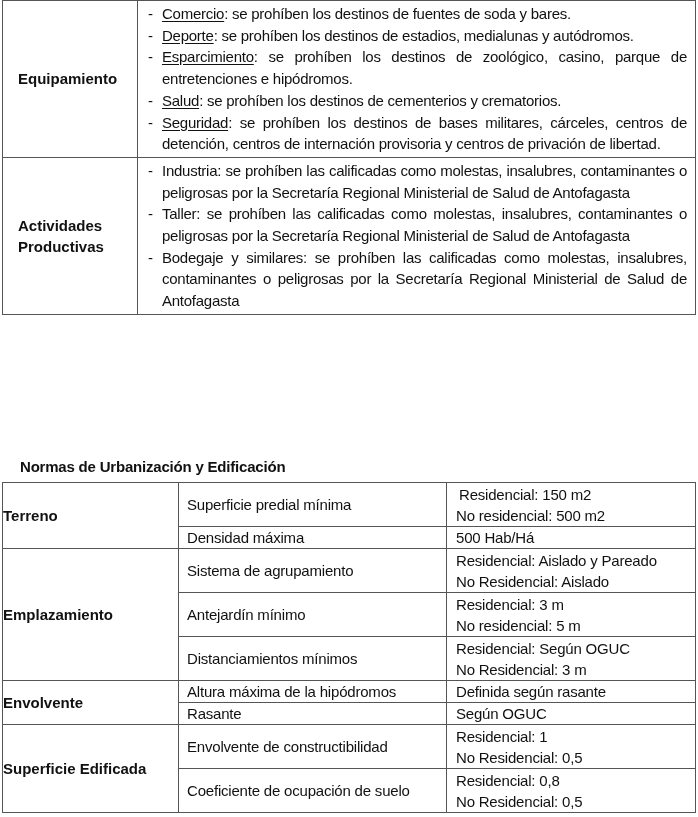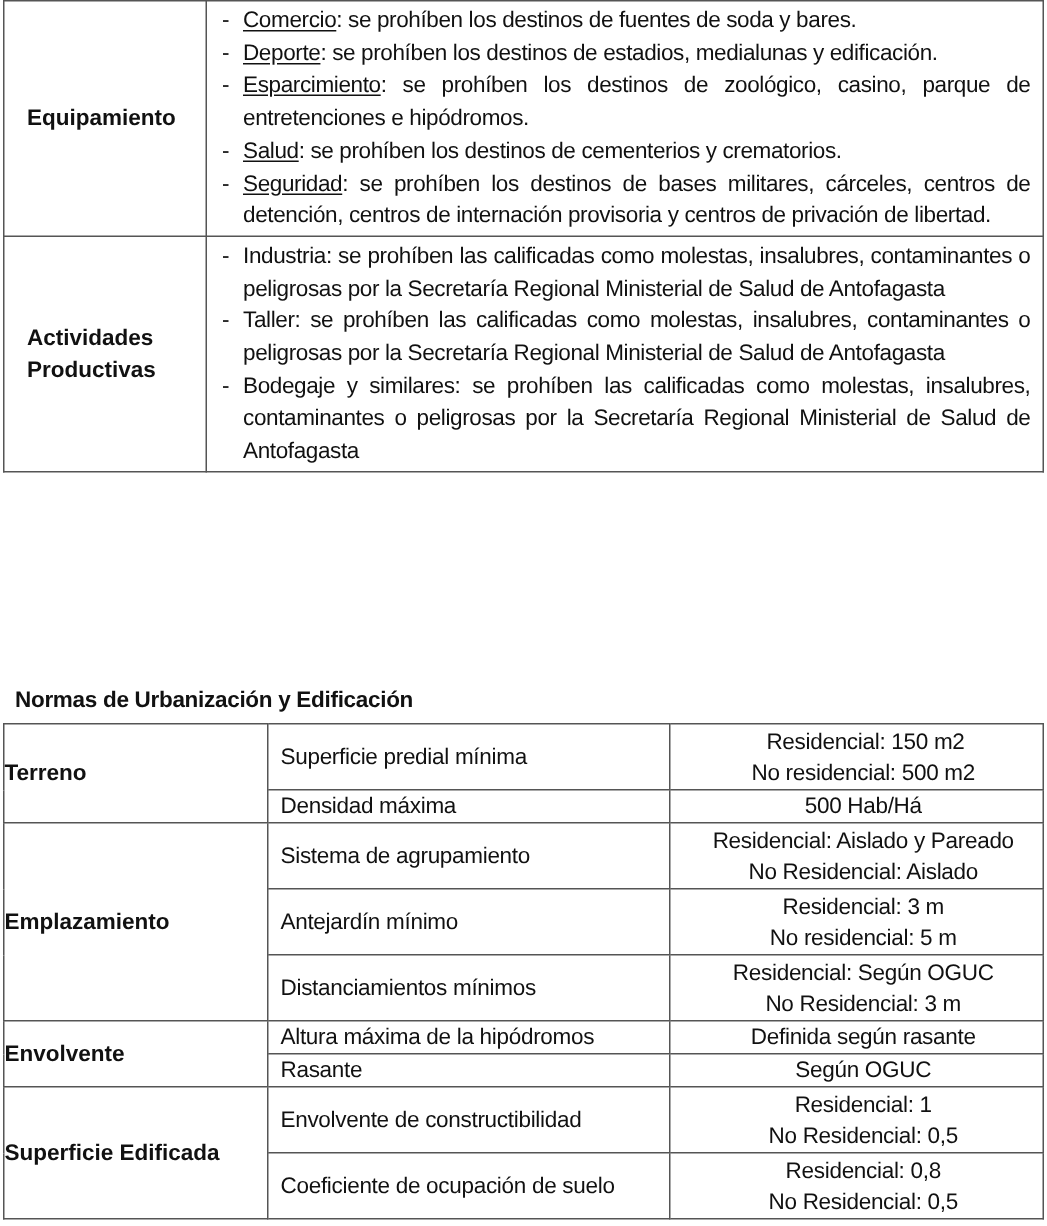--- a/index.html
+++ b/index.html
@@ -19,55 +19,55 @@
   }
   .t1 ul { list-style: none; margin: 0; padding: 2px 8px 2px 0; }
   .t1 li {
     position: relative; padding-left: 24px; line-height: 21.7px;
     text-align: justify; font-size: 15px; letter-spacing: -0.25px;
   }
   .t1 li .dash { position: absolute; left: 10px; top: 0; }
   .t1 li u { text-underline-offset: 2px; }
 
   .section-title {
-    position: absolute; left: 10px; top: 458px; font-weight: bold; font-size: 15px;
+    position: absolute; left: 20px; top: 458px; font-weight: bold; font-size: 15px;
     letter-spacing: -0.2px;
   }
 
   .t2 {
     position: absolute; left: 2px; top: 482px; width: 694px;
     border-collapse: collapse; table-layout: fixed;
   }
   .t2 td { border: 1px solid #555; vertical-align: middle; padding: 0; font-size: 15px; }
   .t2 col.c1 { width: 176px; }
   .t2 col.c2 { width: 268px; }
   .t2 .group { font-weight: bold; padding-left: 0; }
   .t2 .param { padding-left: 8px; letter-spacing: -0.2px; }
-  .t2 .val { padding-left: 9px; line-height: 21px; letter-spacing: -0.2px; text-align: center; }
+  .t2 .val { padding-left: 9px; line-height: 21px; letter-spacing: -0.2px; }
   .t2 tr.r2 td { height: 43px; }
   .t2 tr.r1 td { height: 21px; }
   .t2 tr.r1 .val, .t2 tr.r1 .param { line-height: 19px; }
 </style>
 </head>
 <body>
 
 <table class="t1">
   <colgroup>
       <col class="c1">
       <col>
     </colgroup>
   <tbody>
     <tr>
       <td class="label">
         <div>Equipamiento</div>
       </td>
       <td>
         <ul>
           <li><span class="dash">-</span><u>Comercio</u><span>: se prohíben los destinos  de fuentes de soda y bares.</span></li>
-          <li><span class="dash">-</span><u>Deporte</u><span>: se prohíben los destinos de estadios, medialunas y edificación.</span></li>
+          <li><span class="dash">-</span><u>Deporte</u><span>: se prohíben los destinos de estadios, medialunas y autódromos.</span></li>
           <li><span class="dash">-</span><u>Esparcimiento</u><span>: se prohíben los destinos  de zoológico, casino, parque de entretenciones e hipódromos.</span></li>
           <li><span class="dash">-</span><u>Salud</u><span>: se prohíben los destinos  de cementerios y crematorios.</span></li>
           <li><span class="dash">-</span><u>Seguridad</u><span>: se prohíben los destinos  de bases militares, cárceles, centros de detención, centros de  internación provisoria y centros de privación de libertad.</span></li>
         </ul>
       </td>
     </tr>
     <tr>
       <td class="label">
         <div>Actividades</div>
         <div>Productivas</div>

